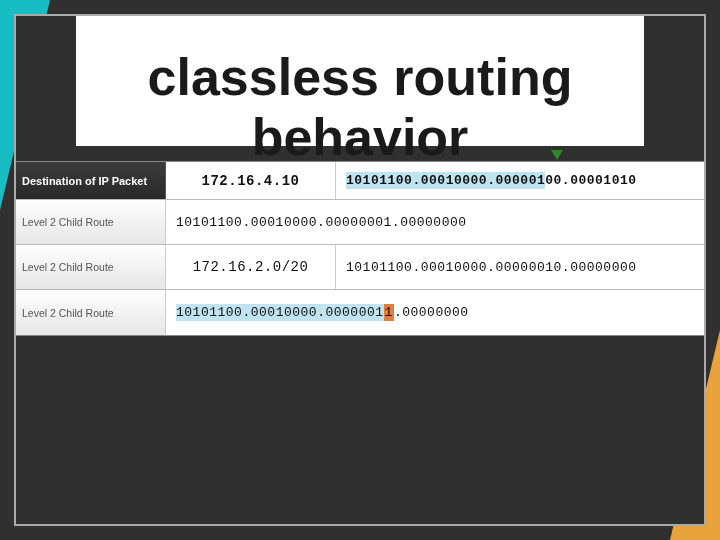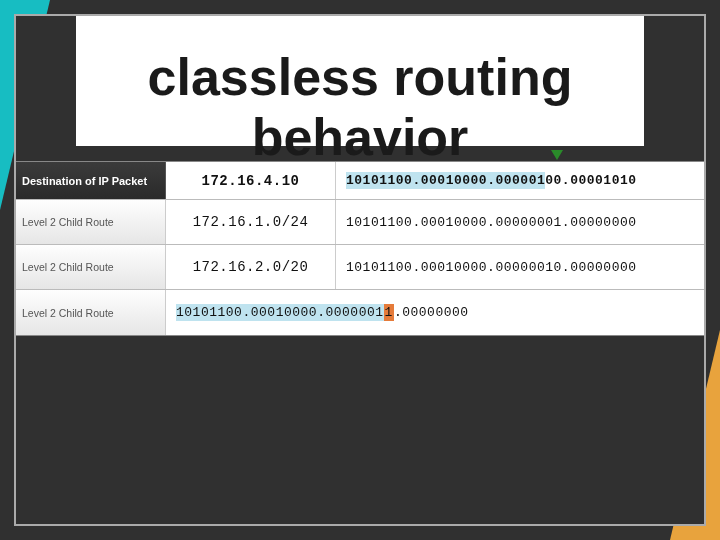--- a/index.html
+++ b/index.html
@@ -159,21 +159,20 @@
       <div class="cell-ip">172.16.4.10</div>
       <div class="cell-bin">
         <span class="marker" style="left:215px"></span>
         <span><span class="hl-prefix">10101100.000</span><span class="hl-prefix">1</span><span class="hl-prefix">0000.000001</span><span>00.00001010</span></span>
       </div>
     </div>
 
 
     <div class="row">
       <div class="cell-label">Level 2 Child Route</div>
-      <div class="cell-ip">172.16.1.0/24</div>
       <div class="cell-bin">10101100.00010000.00000001.00000000</div>
     </div>
 
     <div class="row">
       <div class="cell-label">Level 2 Child Route</div>
       <div class="cell-ip">172.16.2.0/20</div>
       <div class="cell-bin">10101100.00010000.00000010.00000000</div>
     </div>
 
     <div class="row">

